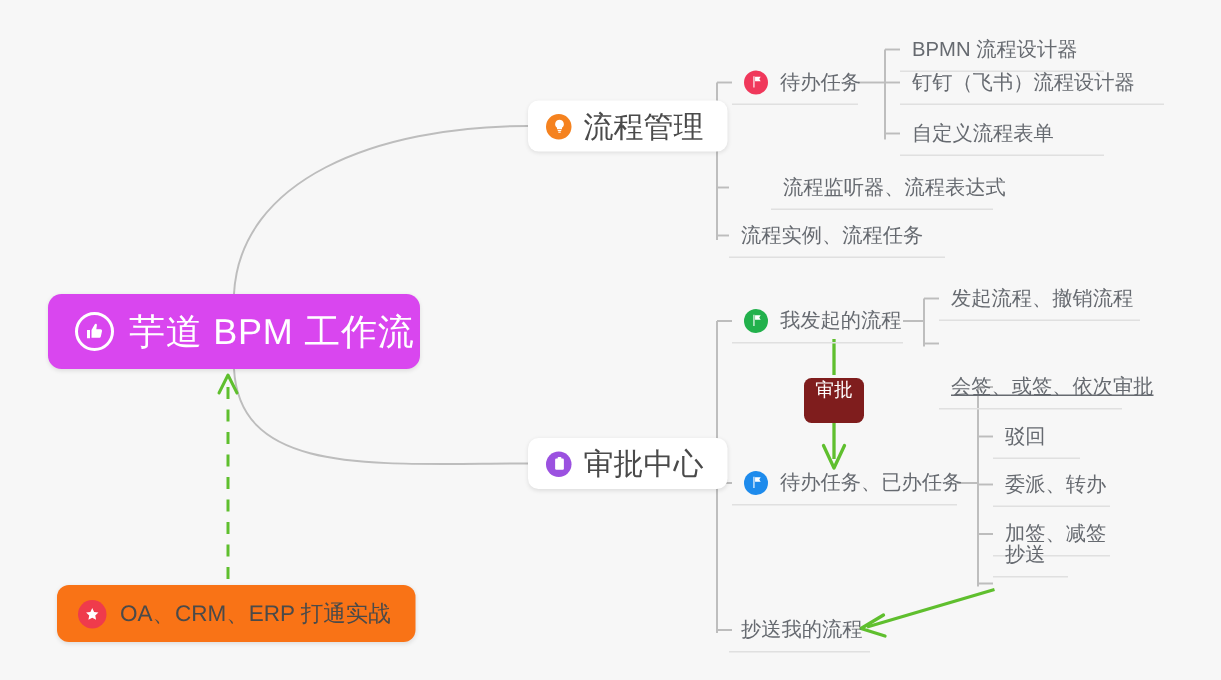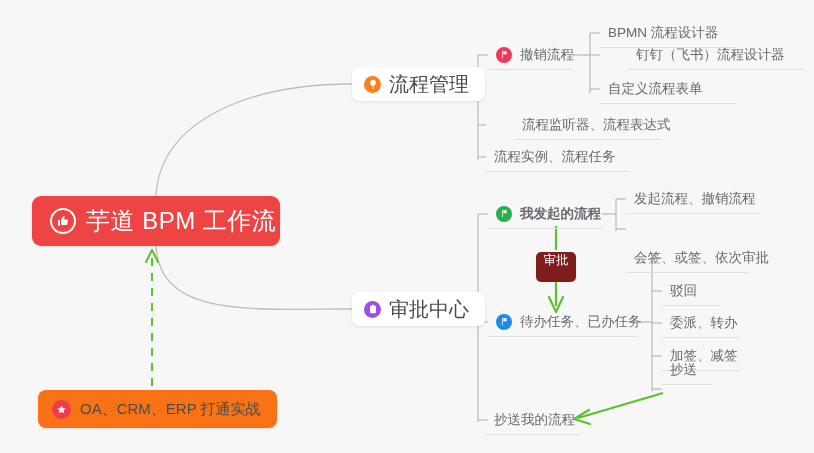--- a/index.html
+++ b/index.html
@@ -11,21 +11,21 @@
     position:relative;
   }
   #stage{position:absolute;left:0;top:0;width:814px;height:453px;}
   #wires{position:absolute;left:0;top:0;width:814px;height:453px;pointer-events:none;}
 
   
   .node{position:absolute;box-sizing:border-box;white-space:nowrap;display:flex;align-items:center;}
 
   .root{
     left:32px;top:196px;width:248px;height:50px;
-    background:#ef4444;border-radius:9px;
+    background:#d946ef;border-radius:9px;
     color:#ffffff;font-size:24px;
     padding-left:18px;letter-spacing:.5px;
     box-shadow:0 1px 3px rgba(0,0,0,.10);
   }
   .root .label{margin-left:10px;font-size:24px;}
 
   .branch{
     height:34px;background:#ffffff;border-radius:7px;
     padding:0 16px 0 12px;font-size:20px;color:#4a4a4a;
     box-shadow:0 1px 3px rgba(0,0,0,.10);
@@ -179,27 +179,27 @@
     <span class="label">流程管理</span>
   </div>
 
   <div class="node leaf icon-leaf" style="left:488px;top:40px;width:84px;">
     <span class="ico ico-flag flag-red">
       <svg width="9" height="9" viewBox="0 0 24 24" fill="#ffffff" aria-hidden="true">
         <path d="M6 2h2v20H6z"></path>
           <path d="M9 3h10l-2.5 4L19 11H9z"></path>
       </svg>
     </span>
-    <span class="label">撤销流程</span>
+    <span class="label">待办任务</span>
   </div>
 
   <div class="node leaf" style="left:600px;top:18px;width:136px;">
     <span class="label">BPMN 流程设计器</span>
   </div>
-  <div class="node leaf" style="left:600px;top:40px;width:176px;margin-left:28px;">
+  <div class="node leaf" style="left:600px;top:40px;width:176px;">
     <span class="label">钉钉（飞书）流程设计器</span>
   </div>
   <div class="node leaf" style="left:600px;top:74px;width:136px;">
     <span class="label">自定义流程表单</span>
   </div>
 
   <div class="node leaf" style="left:514px;top:110px;width:148px;">
     <span class="label">流程监听器、流程表达式</span>
   </div>
   <div class="node leaf" style="left:486px;top:142px;width:144px;">
@@ -209,21 +209,21 @@
   <div class="node branch" style="left:352px;top:292px;">
     <span class="ico ico-clip">
       <svg width="10" height="10" viewBox="0 0 24 24" fill="#ffffff" aria-hidden="true">
         <rect x="5" y="4" width="14" height="18" rx="2"></rect>
         <rect x="9" y="1.5" width="6" height="4" rx="1.4"></rect>
       </svg>
     </span>
     <span class="label">审批中心</span>
   </div>
 
-  <div class="node leaf icon-leaf" style="left:488px;top:199px;width:114px;font-weight:bold;">
+  <div class="node leaf icon-leaf" style="left:488px;top:199px;width:114px;">
     <span class="ico ico-flag flag-green">
       <svg width="9" height="9" viewBox="0 0 24 24" fill="#ffffff" aria-hidden="true">
         <path d="M6 2h2v20H6z"></path>
           <path d="M9 3h10l-2.5 4L19 11H9z"></path>
       </svg>
     </span>
     <span class="label">我发起的流程</span>
   </div>
   <div class="node leaf" style="left:626px;top:184px;width:134px;">
     <span class="label">发起流程、撤销流程</span>
@@ -232,21 +232,21 @@
   <div class="node leaf icon-leaf" style="left:488px;top:307px;width:150px;">
     <span class="ico ico-flag flag-blue">
       <svg width="9" height="9" viewBox="0 0 24 24" fill="#ffffff" aria-hidden="true">
         <path d="M6 2h2v20H6z"></path>
           <path d="M9 3h10l-2.5 4L19 11H9z"></path>
       </svg>
     </span>
     <span class="label">待办任务、已办任务</span>
   </div>
 
-  <div class="node leaf" style="left:626px;top:243px;width:122px;">
+  <div class="node leaf" style="left:626px;top:243px;width:122px;text-decoration:underline;">
     <span class="label">会签、或签、依次审批</span>
   </div>
   <div class="node leaf" style="left:662px;top:276px;width:58px;">
     <span class="label">驳回</span>
   </div>
   <div class="node leaf" style="left:662px;top:308px;width:78px;">
     <span class="label">委派、转办</span>
   </div>
   <div class="node leaf" style="left:662px;top:341px;width:78px;">
     <span class="label">加签、减签</span>

